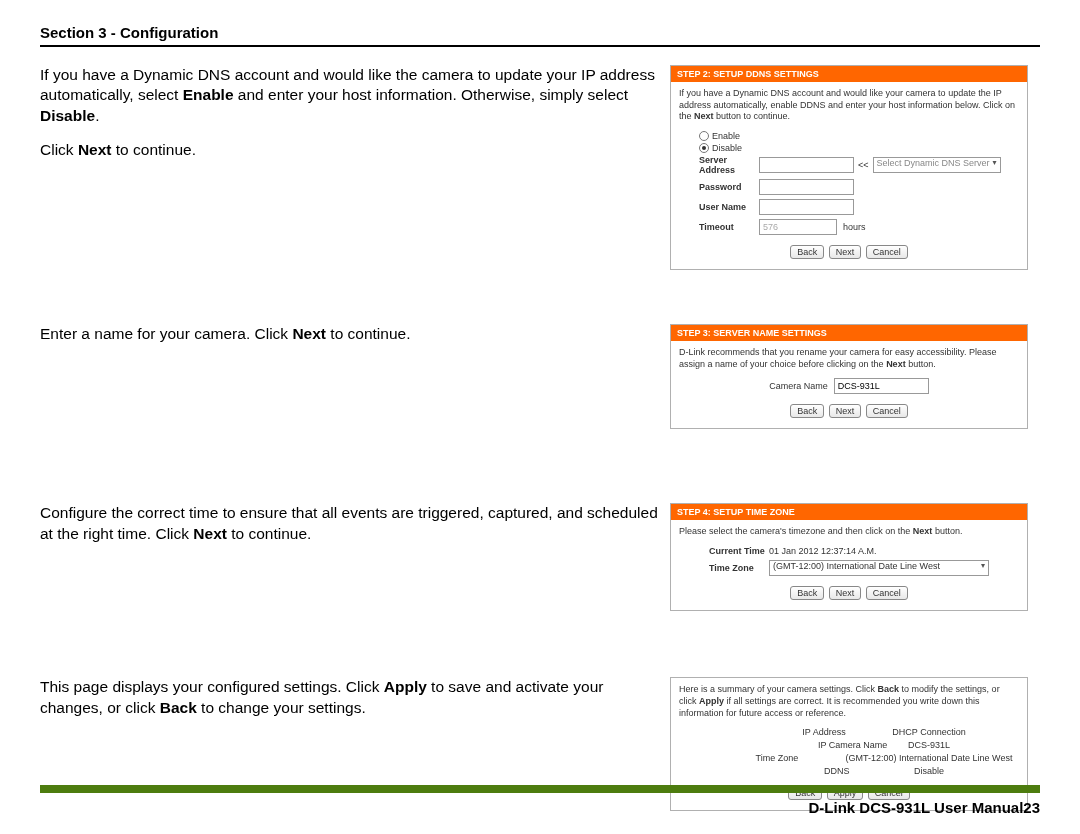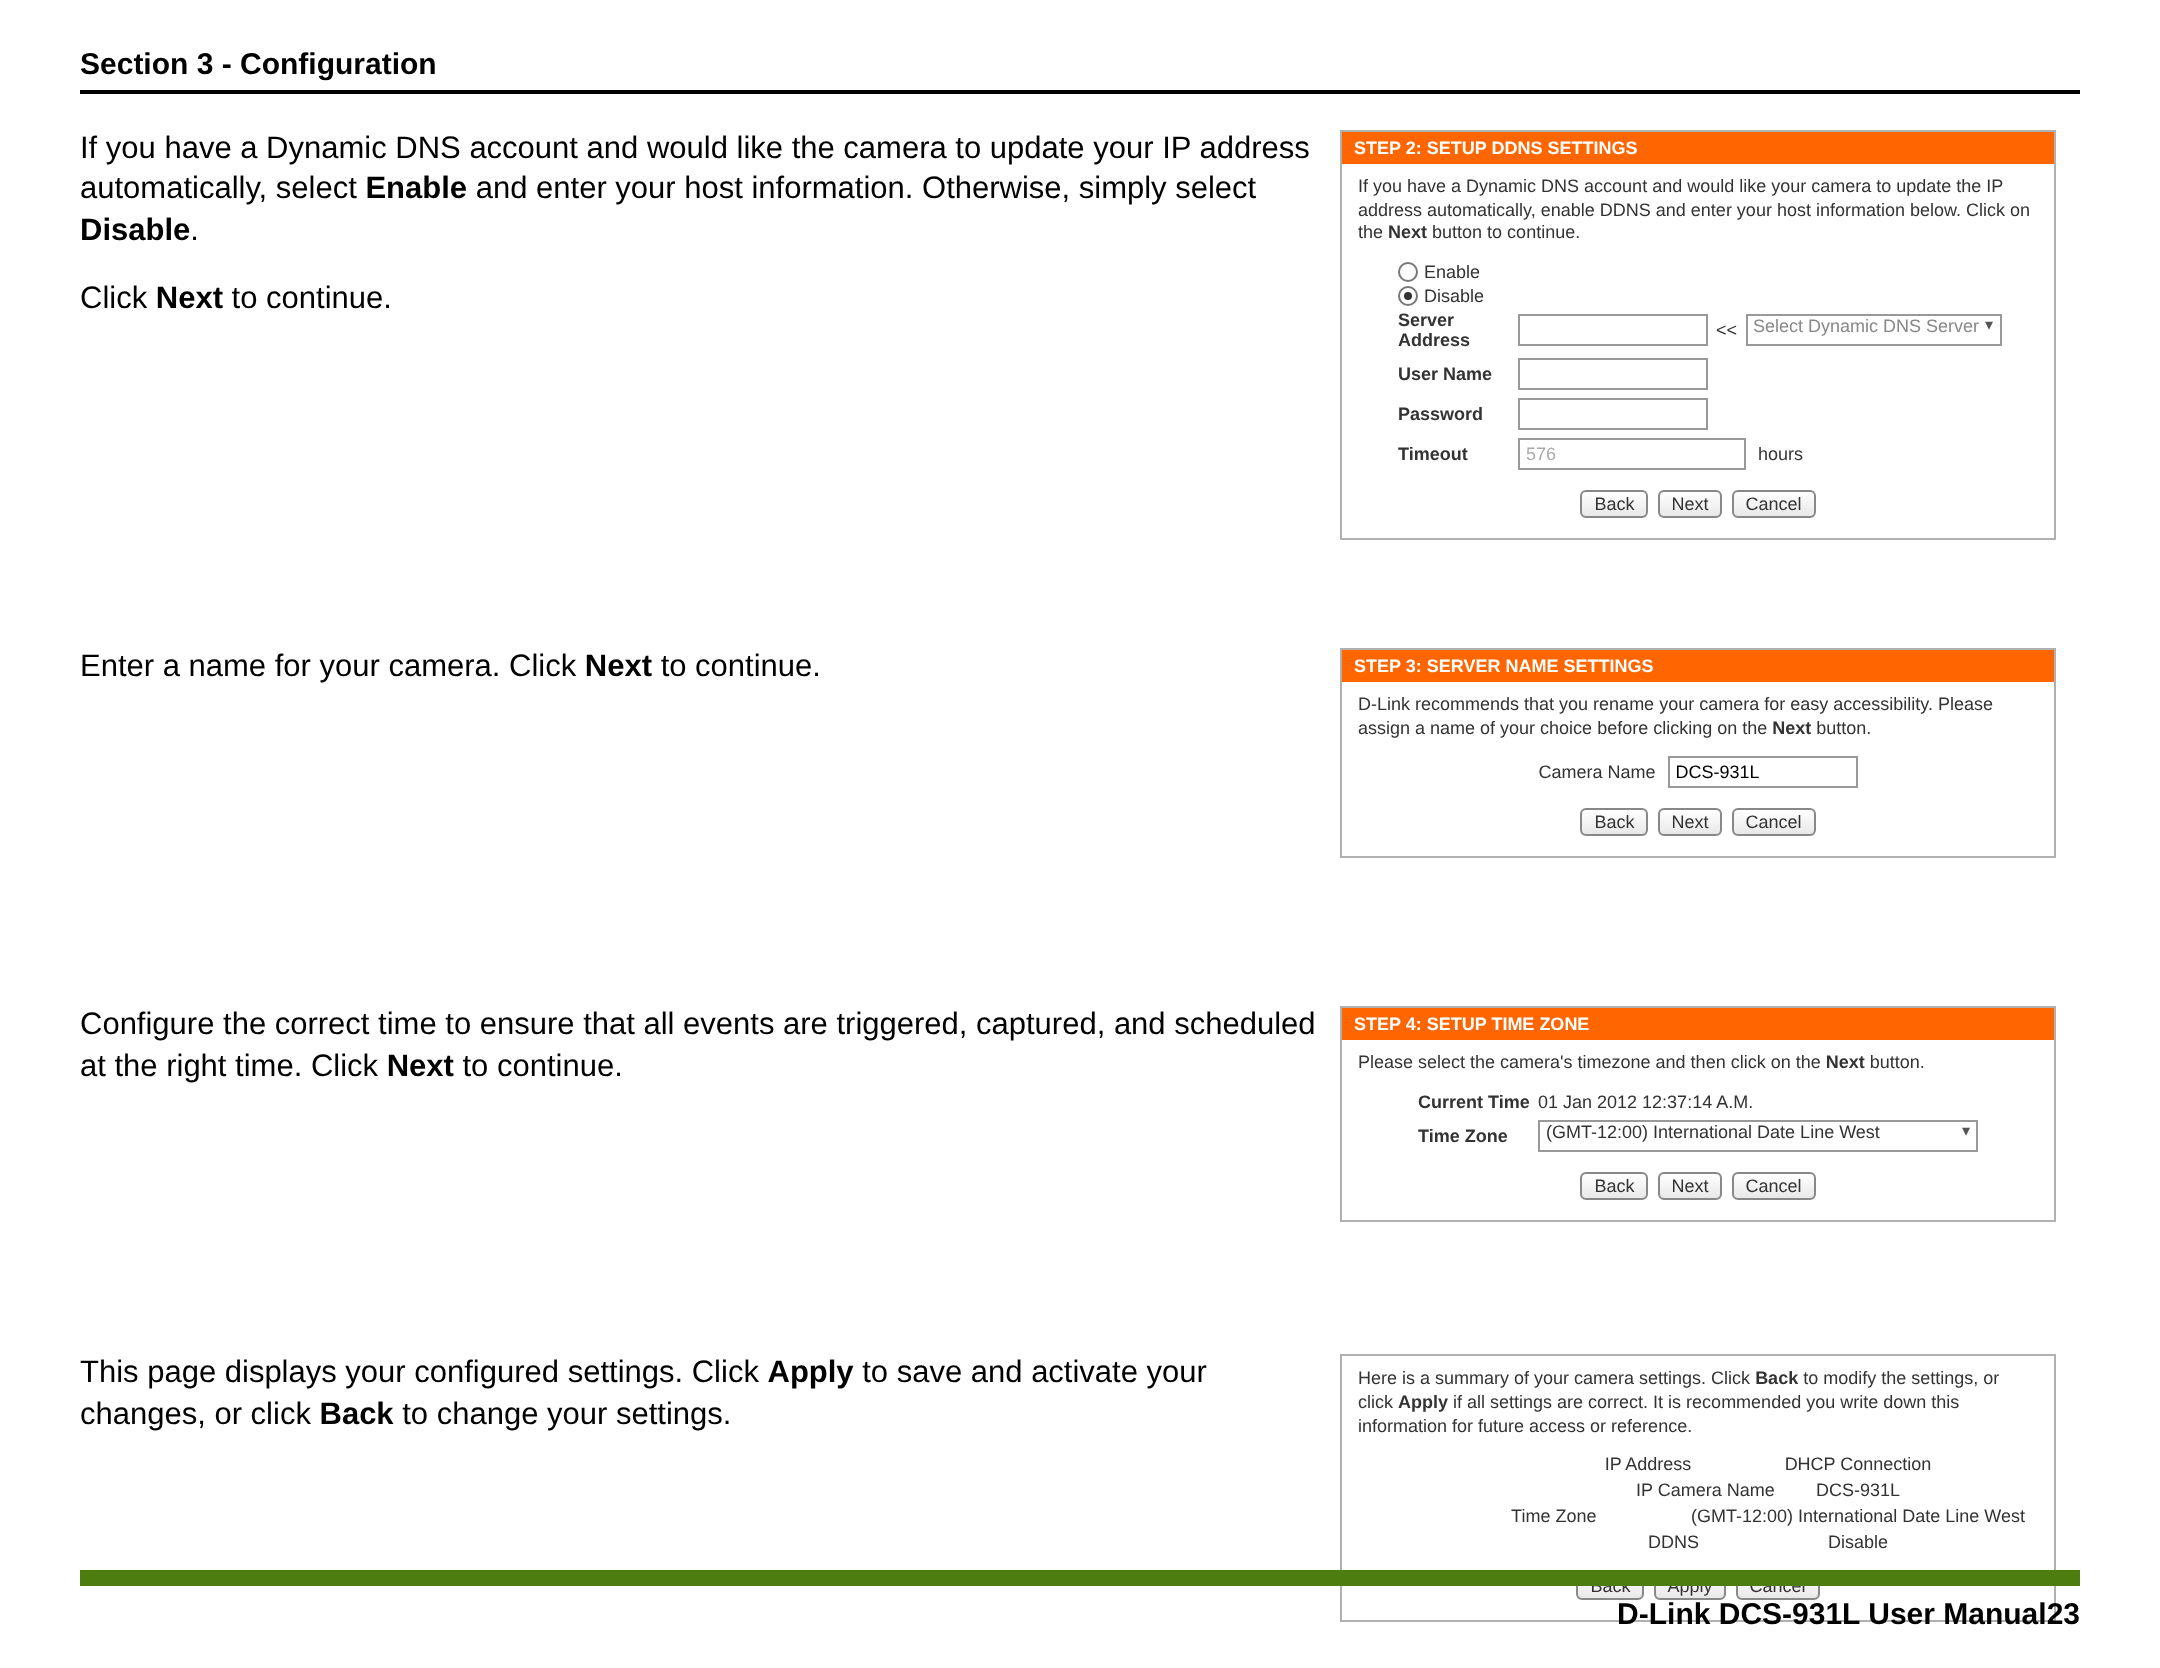--- a/index.html
+++ b/index.html
@@ -173,30 +173,30 @@
         <div class="form-row">
           <div class="form-label">Server Address</div>
           <input class="form-input" style="width: 95px;">
           <span style="margin:0 4px;font-size:9px">&lt;&lt;</span>
           <div class="sel-box" style="width:128px">
             <span>Select Dynamic DNS Server</span>
             <span class="arrow">▾</span>
           </div>
         </div>
         <div class="form-row">
+          <div class="form-label">Password</div>
+          <input class="form-input" style="width: 95px;" type="password">
+        </div>
+        <div class="form-row">
           <div class="form-label">User Name</div>
           <input class="form-input" style="width: 95px;">
         </div>
         <div class="form-row">
-          <div class="form-label">Password</div>
-          <input class="form-input" style="width: 95px;" type="password">
-        </div>
-        <div class="form-row">
           <div class="form-label">Timeout</div>
-          <input class="form-input" style="width: 114px; color: rgb(170, 170, 170);" value="576">
+          <input class="form-input" style="width: 78px; color: rgb(170, 170, 170);" value="576">
           <span style="margin-left:6px">hours</span>
         </div>
         <div class="btn-row">
           <span class="mini-btn">Back</span>
           <span class="mini-btn">Next</span>
           <span class="mini-btn">Cancel</span>
         </div>
       </div>
     </div>
   </div>

